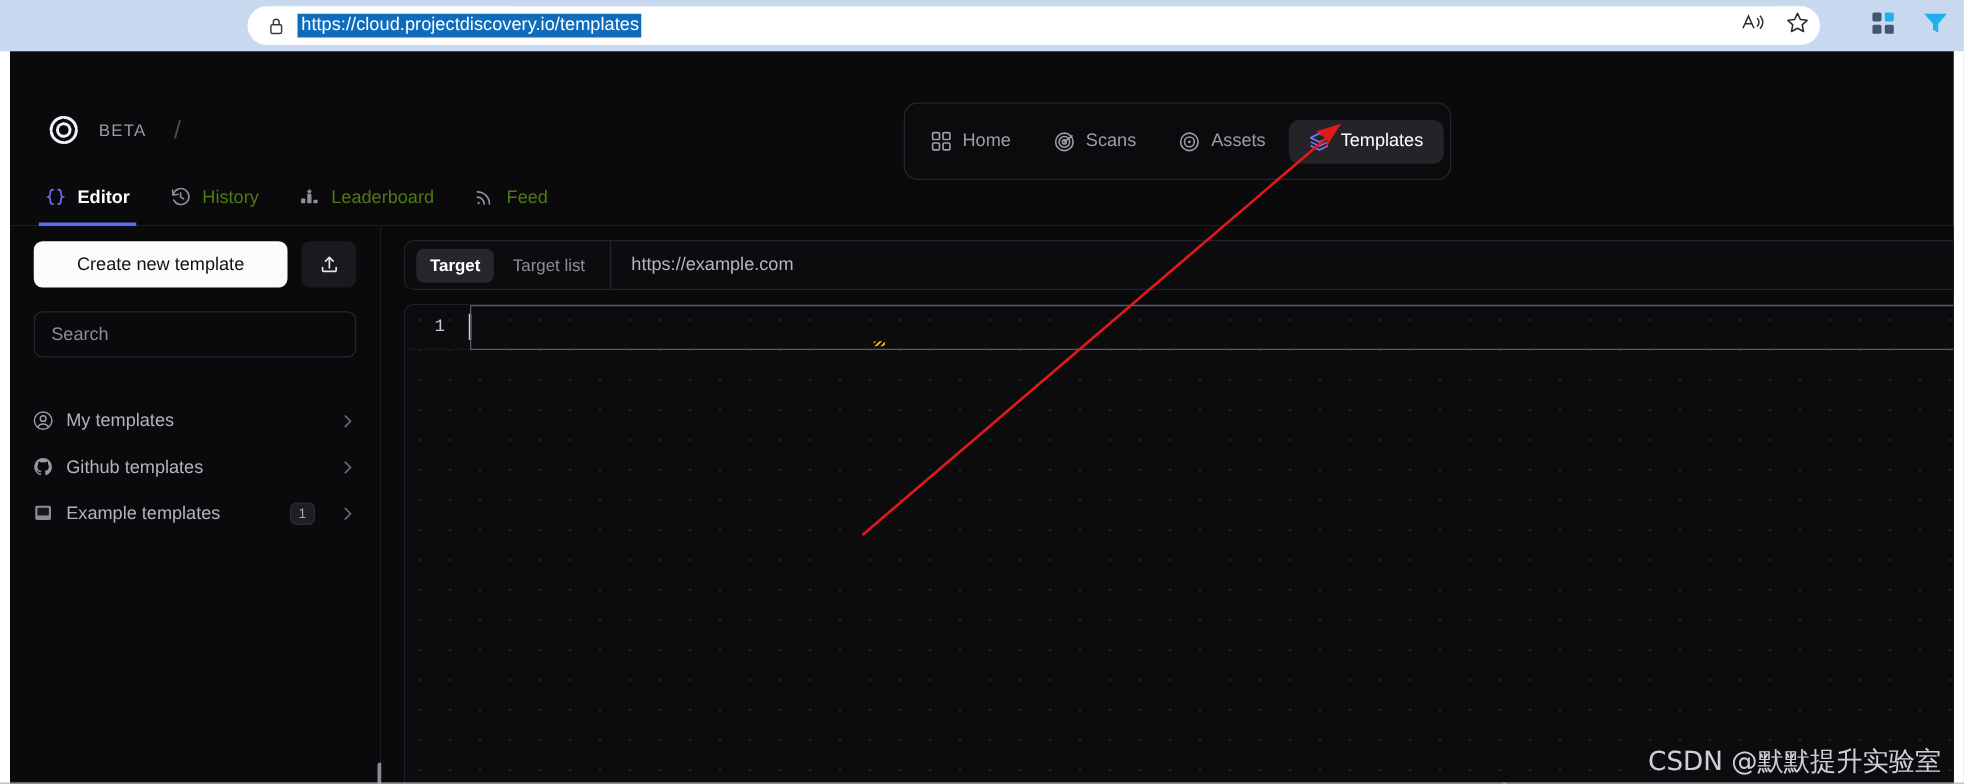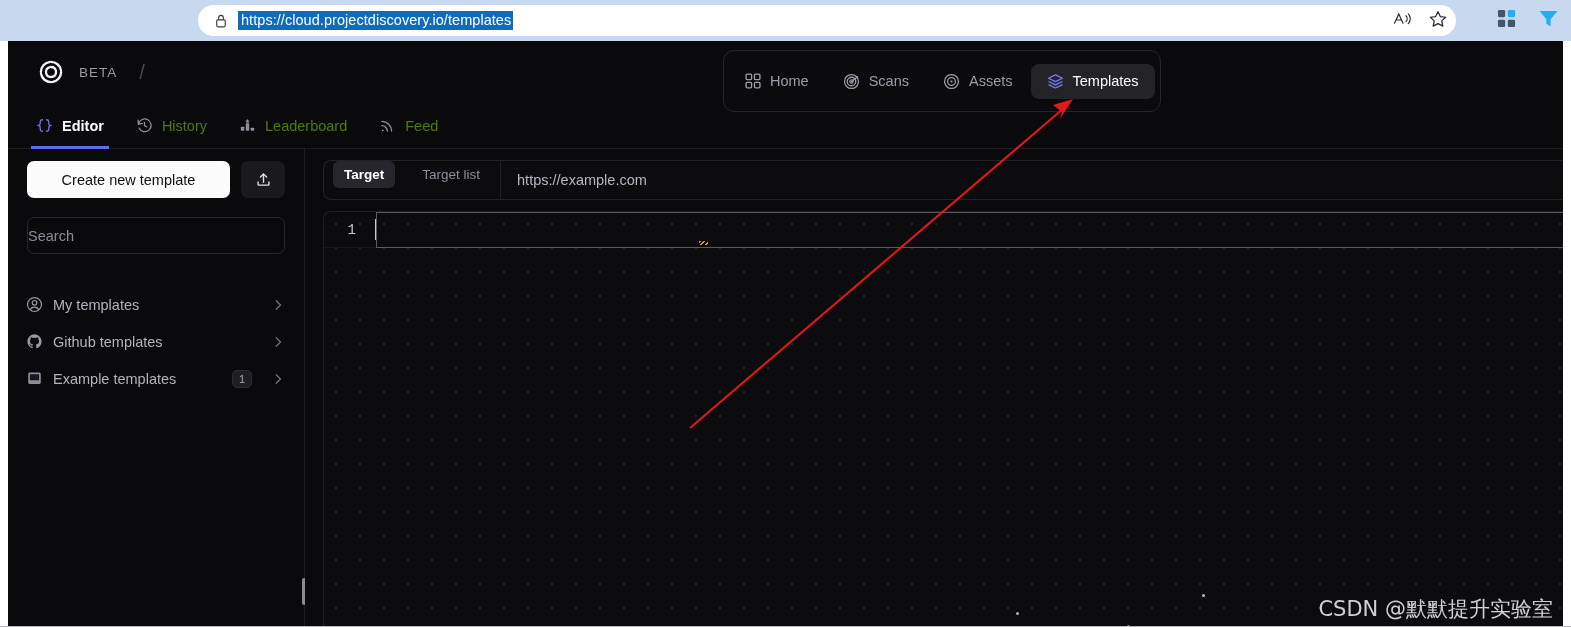--- a/index.html
+++ b/index.html
@@ -60,21 +60,21 @@
     position: absolute; left: 8px; top: 41px;
     width: 1555px; height: 586px;
     background: #0a0a0c;
     overflow: hidden;
   }
 
   
   .app-header {
     position: relative;
     height: 62px;
-    display: flex; align-items: center;
+    display: flex; align-items: center; margin-top: 32px;
   }
   .brand { display: flex; align-items: center; padding-left: 28px; gap: 13px; }
   .brand-beta {
     font-size: 13.5px; color: #9a9aa4; letter-spacing: 1px;
   }
   .brand-slash {
     color: #4a4a52; font-size: 20px; margin-left: 9px; font-weight: 300;
   }
 
   .navpills {
@@ -141,21 +141,21 @@
     background: #1a1a1e;
     border-radius: 7px;
     display: flex; align-items: center; justify-content: center;
   }
   .search-box {
     margin: 19px 19px 0 19px;
     height: 37px;
     border: 1px solid #27272e;
     border-radius: 7px;
     display: flex; align-items: center;
-    padding: 0 0;
+    padding: 0 13px;
   }
   .search-box input {
     background: transparent; border: none; outline: none;
     color: #c4c4cc; font-size: 14.5px;
     width: 100%;
     font-family: "Liberation Sans", sans-serif;
   }
   .search-box input::placeholder { color: #8c8c99; }
 
   .side-list { margin-top: 32px; }
@@ -193,21 +193,21 @@
   }
   .target-bar {
     margin: 11px 0 0 18px;
     height: 40px;
     border: 1px solid #222228;
     border-radius: 8px 0 0 8px;
     border-right: none;
     display: flex; align-items: center;
     background: #0c0c0f;
   }
-  .seg-group { display: flex; align-items: flex-start; padding: 0 9px; gap: 16px; height: 100%; }
+  .seg-group { display: flex; align-items: center; padding: 0 9px; gap: 4px; height: 100%; }
   .seg {
     height: 27px; padding: 0 11px;
     display: flex; align-items: center;
     font-size: 13.5px; color: #8e8e9b;
     border-radius: 6px;
   }
   .seg.active { background: #26262c; color: #ffffff; font-weight: bold; }
   .target-sep { width: 1px; height: 40px; background: #222228; }
   .target-input {
     flex: 1; height: 100%;

